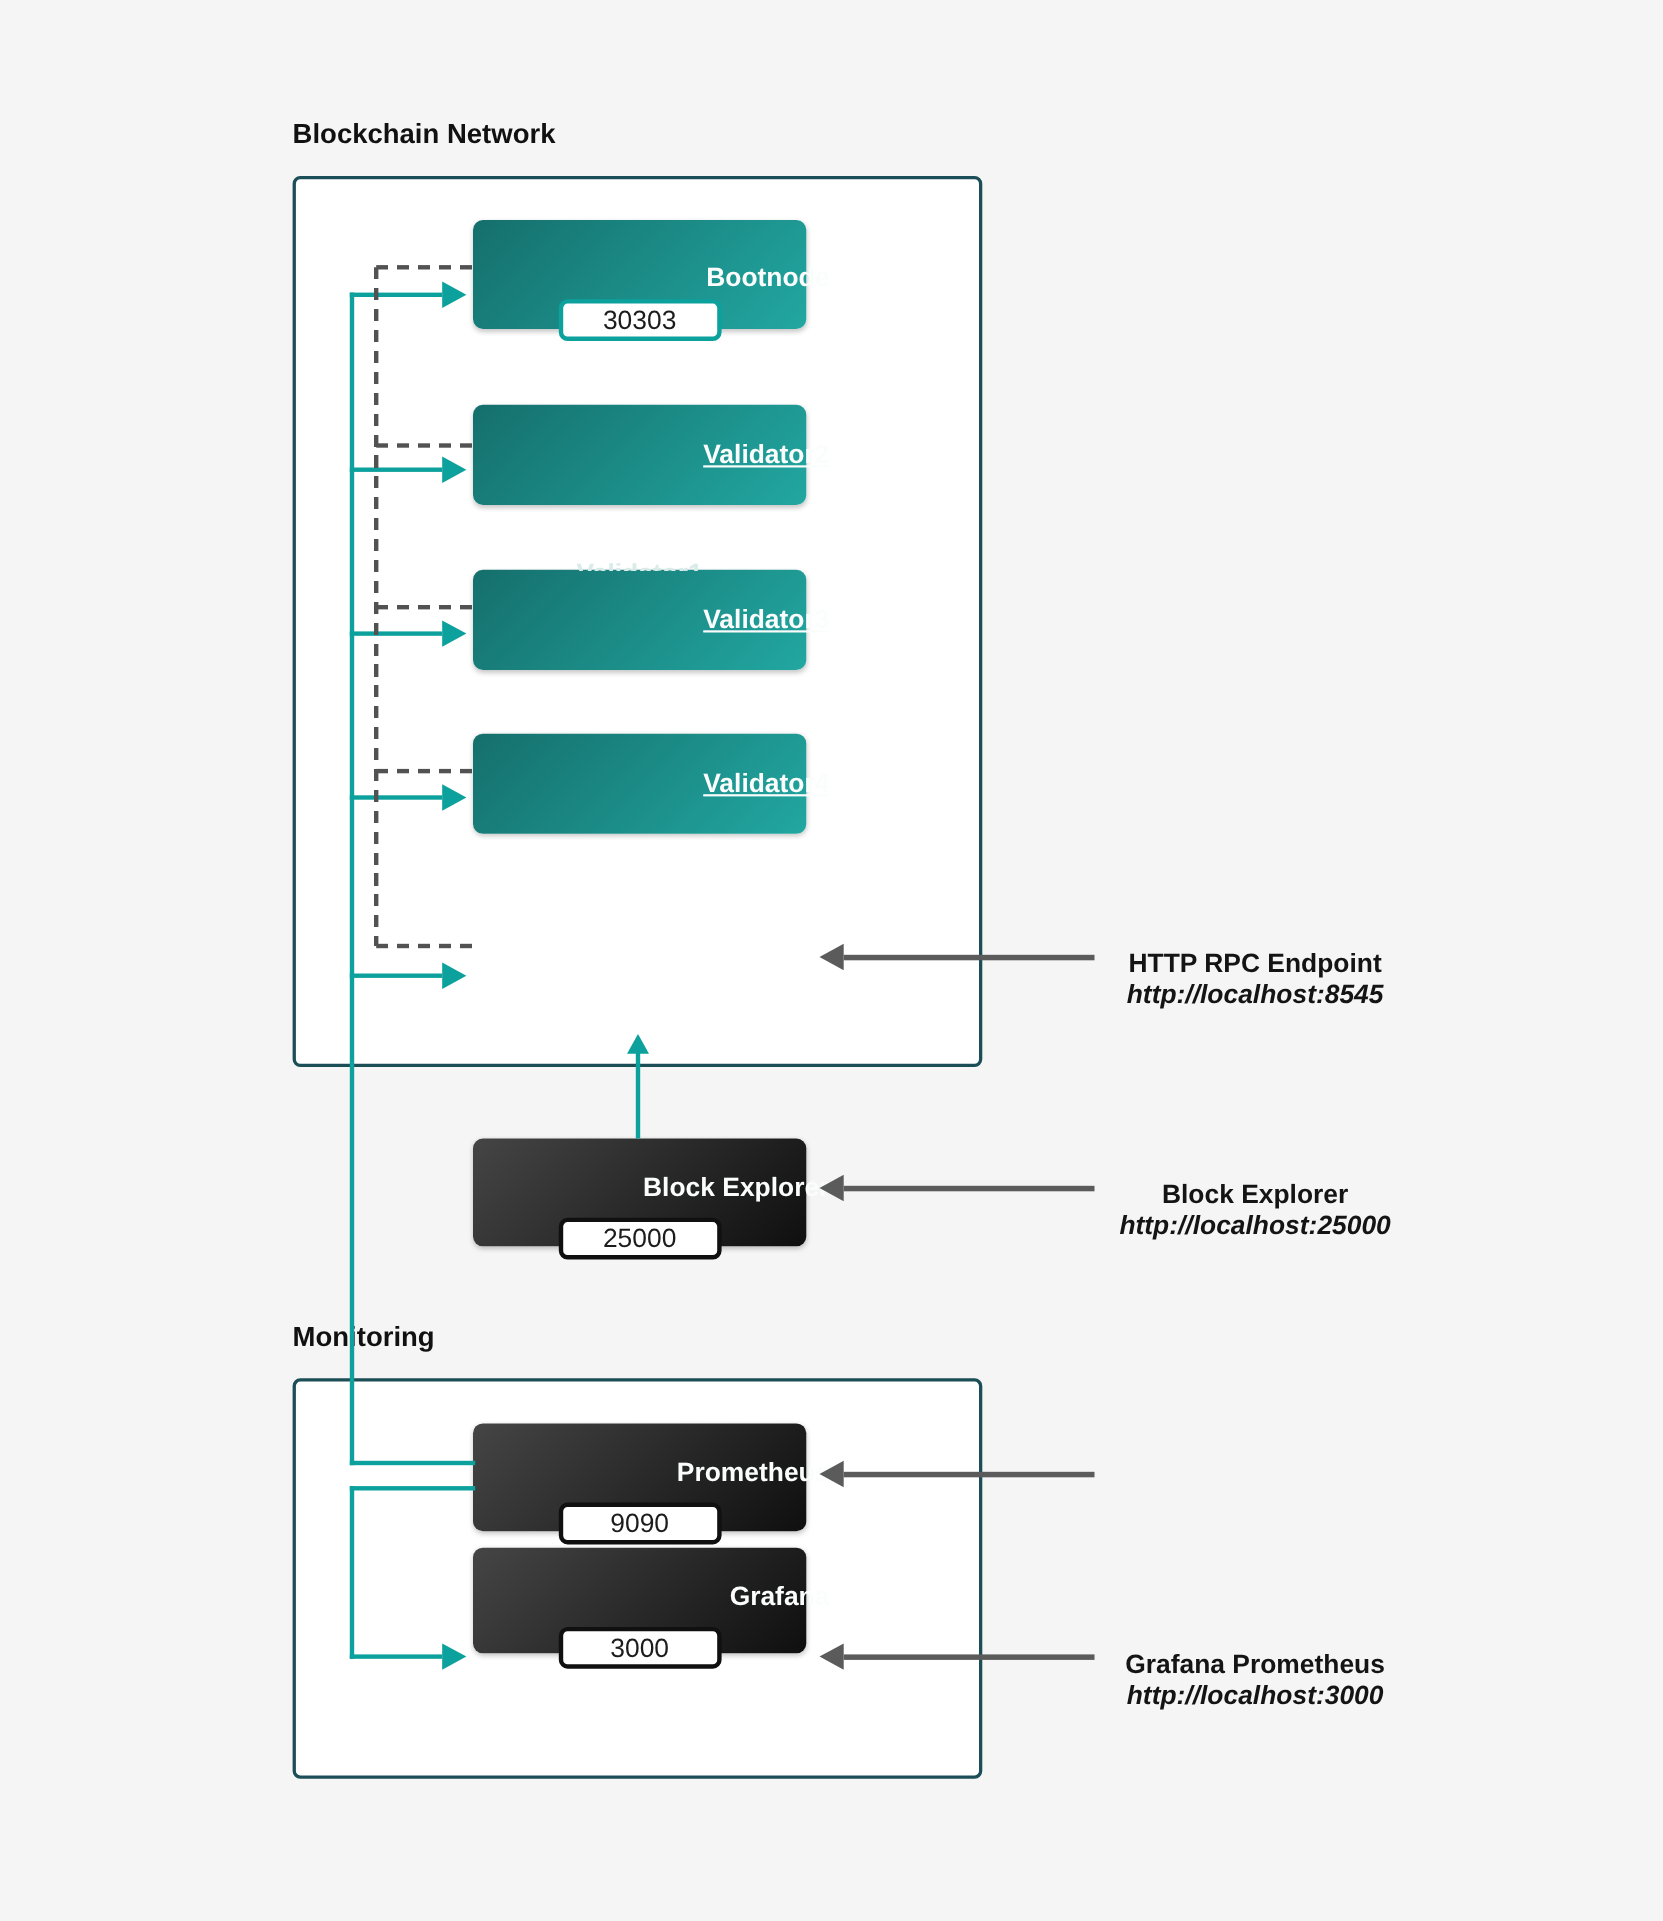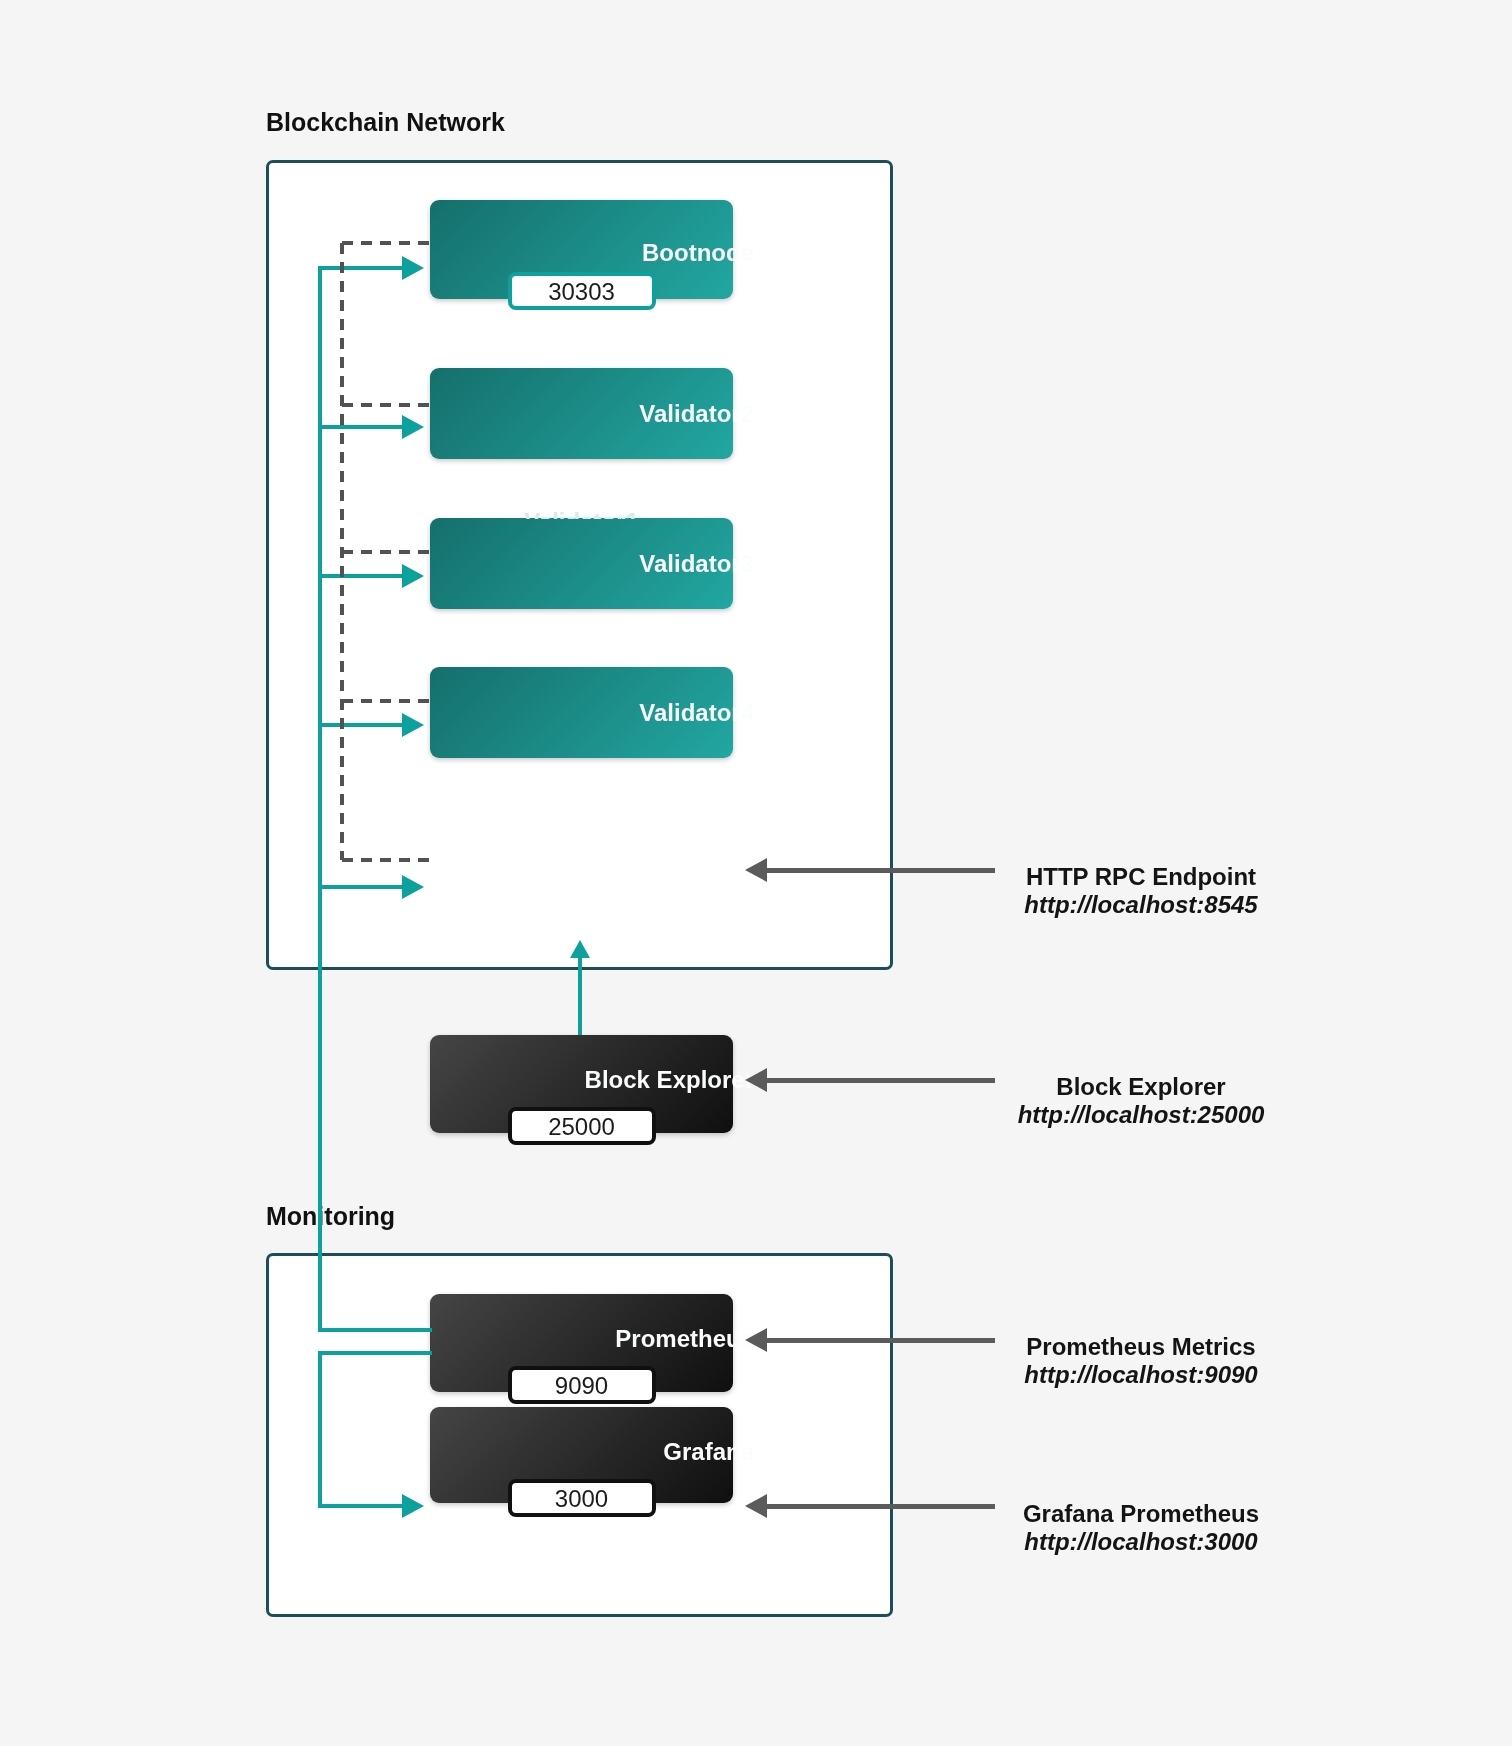--- a/index.html
+++ b/index.html
@@ -20,21 +20,21 @@
   .node{
     position:absolute;left:430px;width:303px;border-radius:9px;
     box-shadow:0 2px 5px rgba(0,0,0,.22);z-index:3;box-sizing:border-box;
   }
   .node.teal{background:linear-gradient(135deg,#156f6c 0%,#22a7a1 100%);}
   .node.dark{background:linear-gradient(135deg,#454545 0%,#0f0f0f 100%);}
   .node-label{
     position:absolute;left:0;width:100%;text-align:right;color:#fbfdfd;
     font-size:24px;font-weight:bold;line-height:28px;margin-left:21px;
   }
-  .node.plain .node-label{top:50%;margin-top:-14px;}
+  .node.plain .node-label{top:50%;margin-top:-14px;text-decoration:underline;}
   .node.teal.ported .node-label{top:39px;}
   .node.dark.ported  .node-label{top:31px;}
   .port-badge{
     position:absolute;left:50%;transform:translateX(-50%);top:72px;
     width:148px;height:38px;box-sizing:border-box;background:#ffffff;
     border-radius:8px;text-align:center;font-size:24px;font-weight:500;
     color:#1c1c1c;line-height:31px;z-index:4;
   }
   .port-badge.teal-border{border:4px solid #0ca19d;}
   .port-badge.dark-border{border:4px solid #101010;}
@@ -158,23 +158,19 @@
   <div class="annotation" style="top:841px;">
     <div class="ann-title">HTTP RPC Endpoint</div>
     <div class="ann-url">http://localhost:8545</div>
   </div>
 
   <div class="annotation" style="top:1051px;">
     <div class="ann-title">Block Explorer</div>
     <div class="ann-url">http://localhost:25000</div>
   </div>
 
-  <div class="annotation" style="top:1311px;">
-    <div class="ann-title">Prometheus Metrics</div>
-    <div class="ann-url">http://localhost:9090</div>
-  </div>
 
   <div class="annotation" style="top:1478px;">
     <div class="ann-title">Grafana Prometheus</div>
     <div class="ann-url">http://localhost:3000</div>
   </div>
 
 </div>
 
 </body></html>

